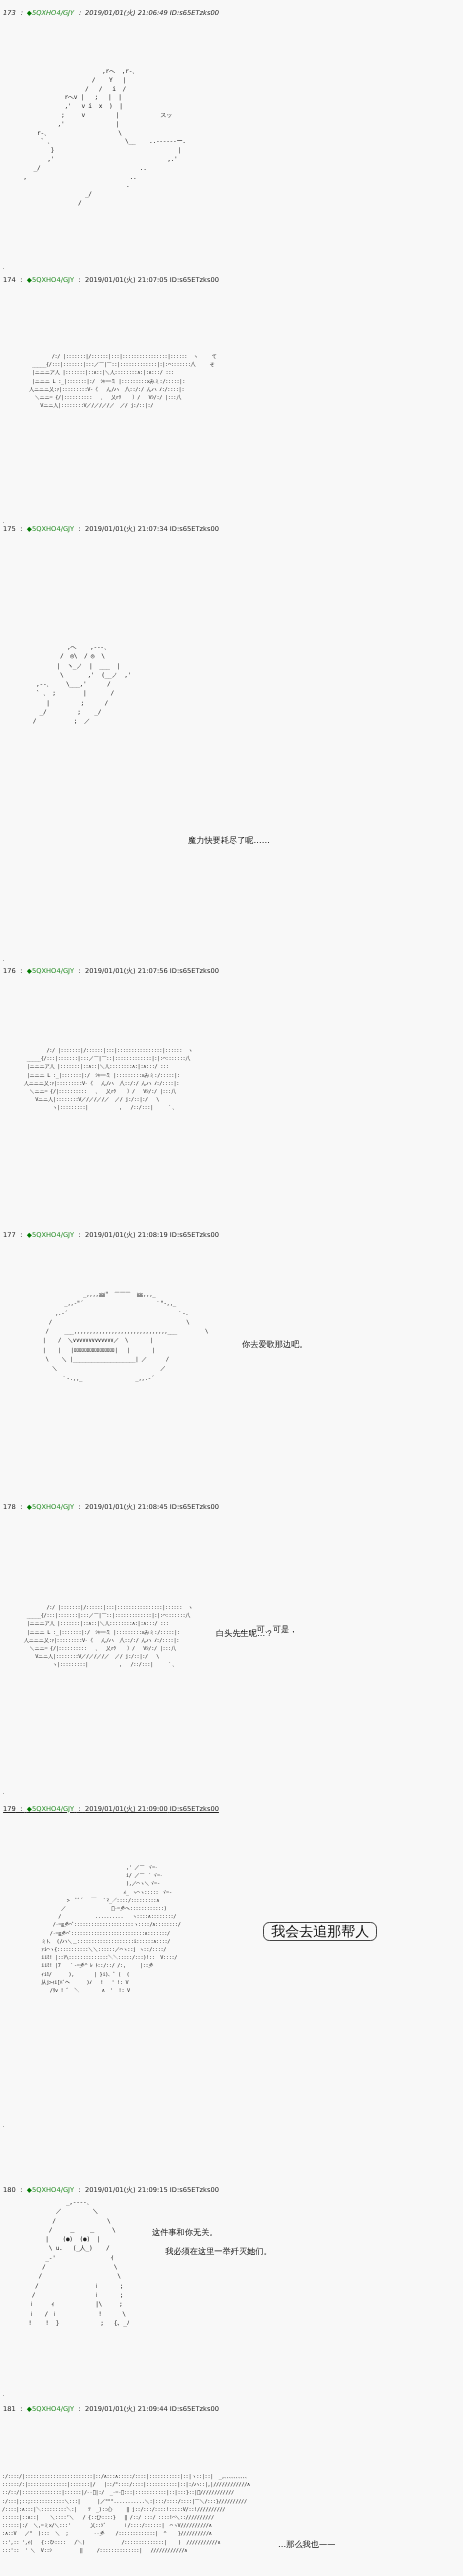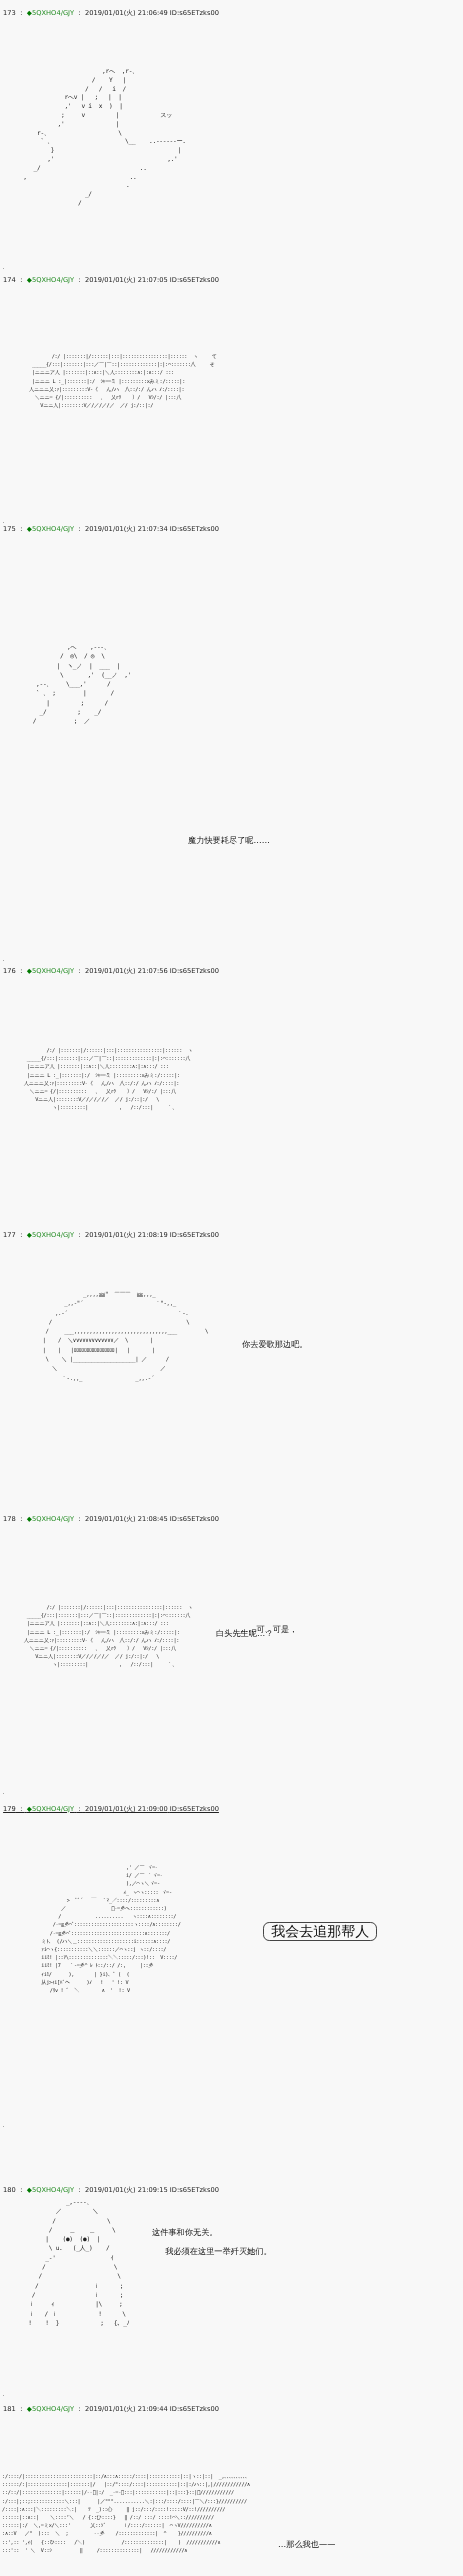--- a/index.html
+++ b/index.html
@@ -13,21 +13,21 @@
   .aa { position: absolute; font-family: "DejaVu Sans Mono", monospace; font-size: 5.2px; line-height: 8.2px;
         white-space: pre; color: #222; letter-spacing: -0.3px; }
   .say { position: absolute; font-size: 8.2px; line-height: 11.3px; white-space: pre; color: #111; }
   .bubble { position: absolute; border: 0.8px solid #444; border-radius: 6.2px; padding: 3.1px 7.2px;
             font-size: 14px; line-height: 11.3px; white-space: pre; background: transparent; }
 </style>
 </head>
 <body>
 
 <div class="post" style="top:0;">
-  <div class="hdr" style="top:9.3px;">
+  <div class="hdr" style="top:9.3px;font-style:italic;">
     <span>173</span>
     <span>：</span>
     <span class="dia">◆</span><span class="trip">5QXHO4/GJY</span>
     <span>：</span>
     <span>2019/01/01(火) 21:06:49</span>
     <span>ID:s65ETzks00</span>
   </div>
   <div class="aa" style="top:67px; left:13px; font-size:6.2px; line-height:8.8px;">                          ,rへ  ,r‐、
                        /    Y   |
                      /   /   i  /
@@ -123,21 +123,21 @@
         /     ___,,,,,,,,,,,,,,,,,,,,,,,,,,,,,,___         \
        |    /  ＼∨∨∨∨∨∨∨∨∨∨∨∨∨／  \       |
        |    |   |ﾛﾛﾛﾛﾛﾛﾛﾛﾛﾛﾛﾛﾛﾛﾛﾛ|   |       |
         \    ＼ |____________________| ／      /
           ＼                                 ／
              ｀‐.,,_                 _,,.‐´</div>
   <div class="say" style="top:108px; left:242px;">你去爱歌那边吧。</div>
 </div>
 
 <div class="post" style="top:1494px;">
-  <div class="hdr" style="top:9.3px;margin-top:12px;">
+  <div class="hdr" style="top:9.3px;">
     <span>178</span>
     <span>：</span>
     <span class="dia">◆</span><span class="trip">5QXHO4/GJY</span>
     <span>：</span>
     <span>2019/01/01(火) 21:08:45</span>
     <span>ID:s65ETzks00</span>
   </div>
   <div class="aa" style="top:109px; left:4.1px;">               /:/ |:::::::|/::::::|:::|::::::::::::::::|::::::  ヽ
         _____{/:::|:::::::|:::／￣|￣::|:::::::::::::|:|:⌒:::::::八
         |ニニニア人 |:::::::|::∧::|＼人::::::::∧:|:∧:::/ :::

